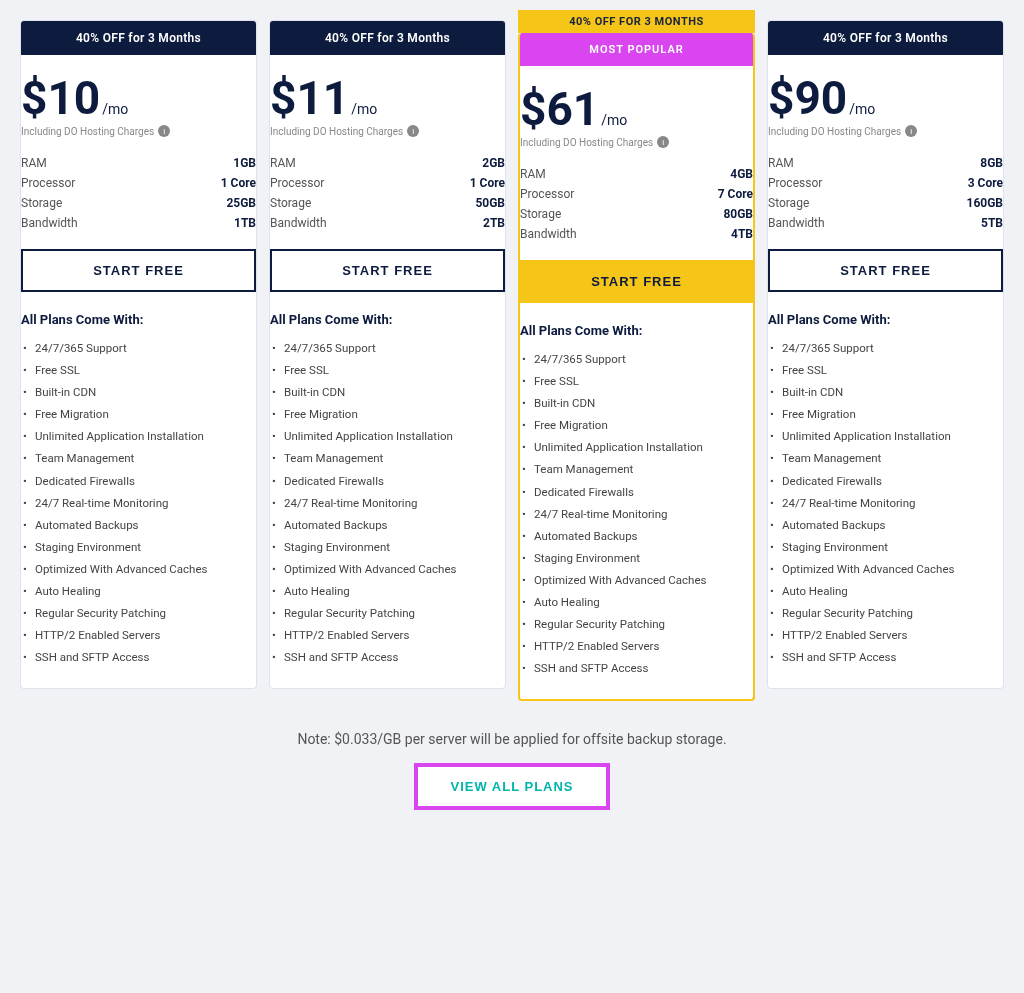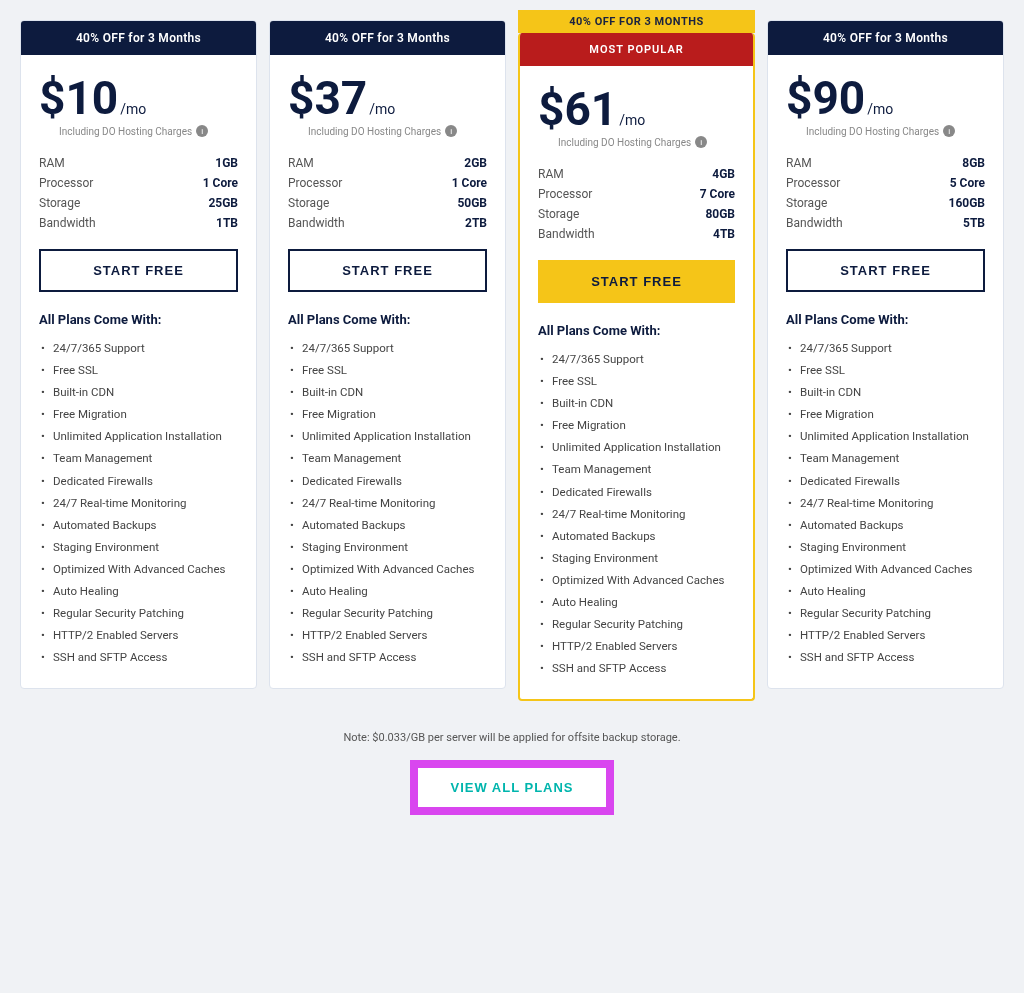--- a/index.html
+++ b/index.html
@@ -47,28 +47,28 @@
     .plan-header {
       background: #0d1b3e;
       color: #fff;
       text-align: center;
       padding: 10px 8px;
       font-size: 12px;
       font-weight: 600;
       letter-spacing: 0.3px;
     }
     .plan-wrapper.popular .plan-header {
-      background: #b91c1c;
+      background: #d946ef;
       color: #fff;
       letter-spacing: 1px;
       text-transform: uppercase;
       font-size: 11px;
     }
     .plan-body {
-      padding: 20px 18px;
+      padding: 20px 0;
     }
     .price-row {
       display: flex;
       align-items: baseline;
       margin-bottom: 4px;
     }
     .price-amount {
       font-size: 46px;
       font-weight: 700;
       color: #0d1b3e;
@@ -80,21 +80,20 @@
       font-weight: 400;
       margin-left: 2px;
     }
     .price-note {
       font-size: 10px;
       color: #888;
       margin-bottom: 16px;
       display: flex;
       align-items: center;
       gap: 4px;
-      margin-left: 20px;
     }
     .info-icon {
       width: 12px;
       height: 12px;
       border-radius: 50%;
       background: #888;
       color: #fff;
       font-size: 8px;
       display: inline-flex;
       align-items: center;
@@ -155,30 +154,30 @@
       line-height: 1.4;
     }
     .features-list li::before {
       content: '•';
       position: absolute;
       left: 2px;
       color: #444;
     }
     .footer-note {
       text-align: center;
-      font-size: 11px;
+      font-size: 14px;
       color: #555;
       margin-bottom: 16px;
     }
     .view-all-btn {
       display: block;
       margin: 0 auto;
       padding: 12px 32px;
       background: #fff;
-      border: 8px solid #d946ef;
+      border: 4px solid #d946ef;
       color: #00b5ad;
       font-size: 13px;
       font-weight: 700;
       letter-spacing: 1px;
       cursor: pointer;
       text-transform: uppercase;
     }
   </style>
 </head>
 <body>
@@ -226,21 +225,21 @@
             <li>Regular Security Patching</li>
             <li>HTTP/2 Enabled Servers</li>
             <li>SSH and SFTP Access</li>
           </ul></div>
       </div>
     </div>
     <div class="plan-wrapper">
       <div class="plan-card">
         <div class="plan-header">40% OFF for 3 Months</div>
         <div class="plan-body"><div class="price-row">
-    <span class="price-amount">$37</span>
+    <span class="price-amount">$11</span>
     <span class="price-per">/mo</span>
   </div><div class="price-note">
     Including DO Hosting Charges
     <span class="info-icon">i</span>
   </div><div class="specs-table">
             <div class="spec-row">
       <span class="spec-label">RAM</span>
       <span class="spec-value">2GB</span>
     </div>
             <div class="spec-row">
@@ -329,21 +328,21 @@
   </div><div class="price-note">
     Including DO Hosting Charges
     <span class="info-icon">i</span>
   </div><div class="specs-table">
             <div class="spec-row">
       <span class="spec-label">RAM</span>
       <span class="spec-value">8GB</span>
     </div>
             <div class="spec-row">
       <span class="spec-label">Processor</span>
-      <span class="spec-value">5 Core</span>
+      <span class="spec-value">3 Core</span>
     </div>
             <div class="spec-row">
       <span class="spec-label">Storage</span>
       <span class="spec-value">160GB</span>
     </div>
             <div class="spec-row">
       <span class="spec-label">Bandwidth</span>
       <span class="spec-value">5TB</span>
     </div>
           </div><button class="start-btn">START FREE</button><div class="features-title">All Plans Come With:</div><ul class="features-list">

